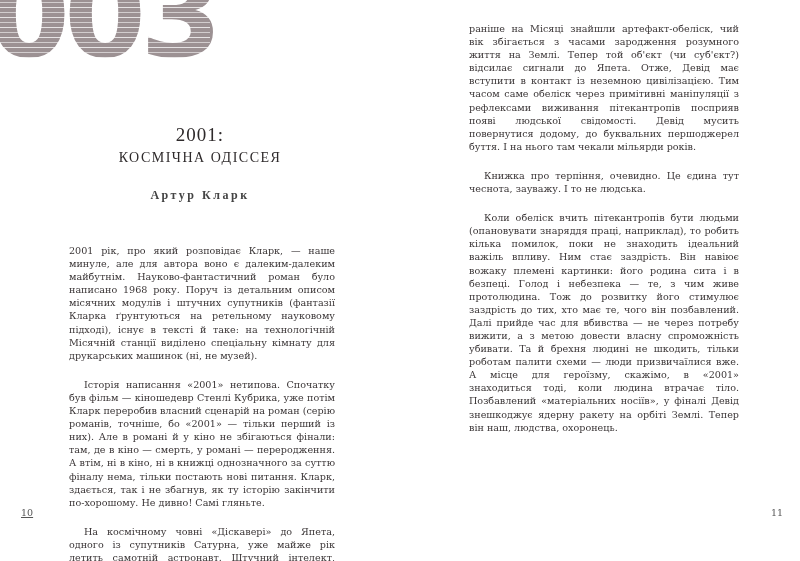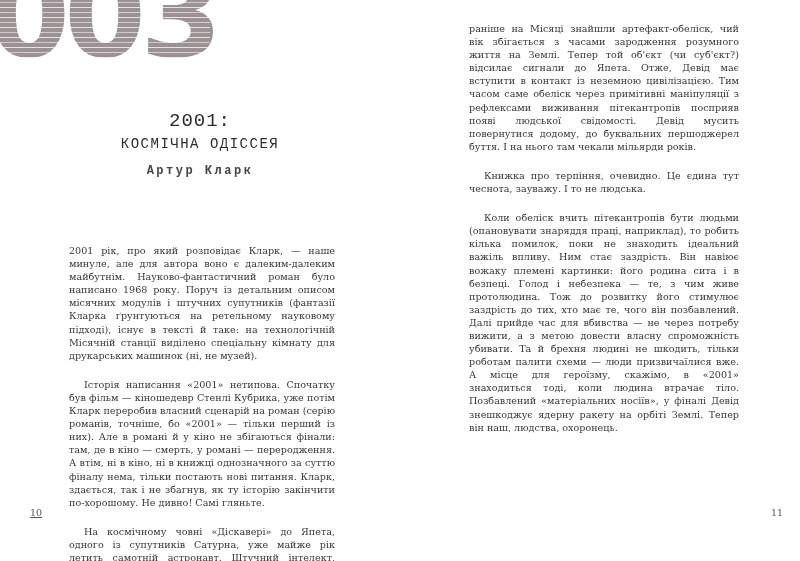--- a/index.html
+++ b/index.html
@@ -26,41 +26,41 @@
     text-shadow: none;
     position: relative;
   }
   .scratch {
     position: absolute; left: 0; top: 0; width: 210px; height: 72px;
     background: repeating-linear-gradient(0deg, transparent 0px, transparent 4px, rgba(255,255,255,0.75) 4px, rgba(255,255,255,0.75) 5px, transparent 5px, transparent 9px, rgba(255,255,255,0.55) 9px, rgba(255,255,255,0.55) 10px);
     pointer-events: none;
   }
 
   .title-block {
-    position: absolute; left: 0; width: 400px; top: 110px; text-align: center;
-    font-family: Liberation Mono, monospace;
+    position: absolute; left: 0; width: 400px; top: 124px; text-align: center;
+    font-family: Liberation Serif, serif;
   }
   .title-line1 { font-size: 19px; font-weight: 300; color: #2e2a2b; letter-spacing: 1px; line-height: 22px; }
   .title-line2 { font-size: 14px; font-weight: 300; color: #2e2a2b; letter-spacing: 1.5px; line-height: 24px; }
-  .author { margin-top: 8px; font-size: 12px; font-weight: bold; letter-spacing: 2.5px; color: #444; }
+  .author { margin-top: 18px; font-size: 12px; font-weight: bold; letter-spacing: 2.5px; color: #444; }
 
   .body-text {
     position: absolute; font-size: 9.6px; line-height: 13.1px; color: #3a3536;
     text-align: justify; hyphens: manual;
   }
   .body-text p { margin: 16px; text-indent: 0; }
   .body-text p.indent { text-indent: 15px; }
   .left-body { left: 53px; top: 228px; width: 298px; }
   .right-body { left: 453px; top: 6px; width: 302px; }
 
   .page-number {
     position: absolute; top: 507px; font-size: 9.5px; color: #555;
     font-family: "DejaVu Serif", serif;
   }
-  .pn-left { left: 30px; text-decoration: underline; }
+  .pn-left { left: 21px; text-decoration: underline; }
 </style>
 </head>
 <body>
 
 <div class="page page-left">
   <div class="chapter-number">
     <span class="digits">003</span>
   </div>
   <div class="scratch"></div>
 

